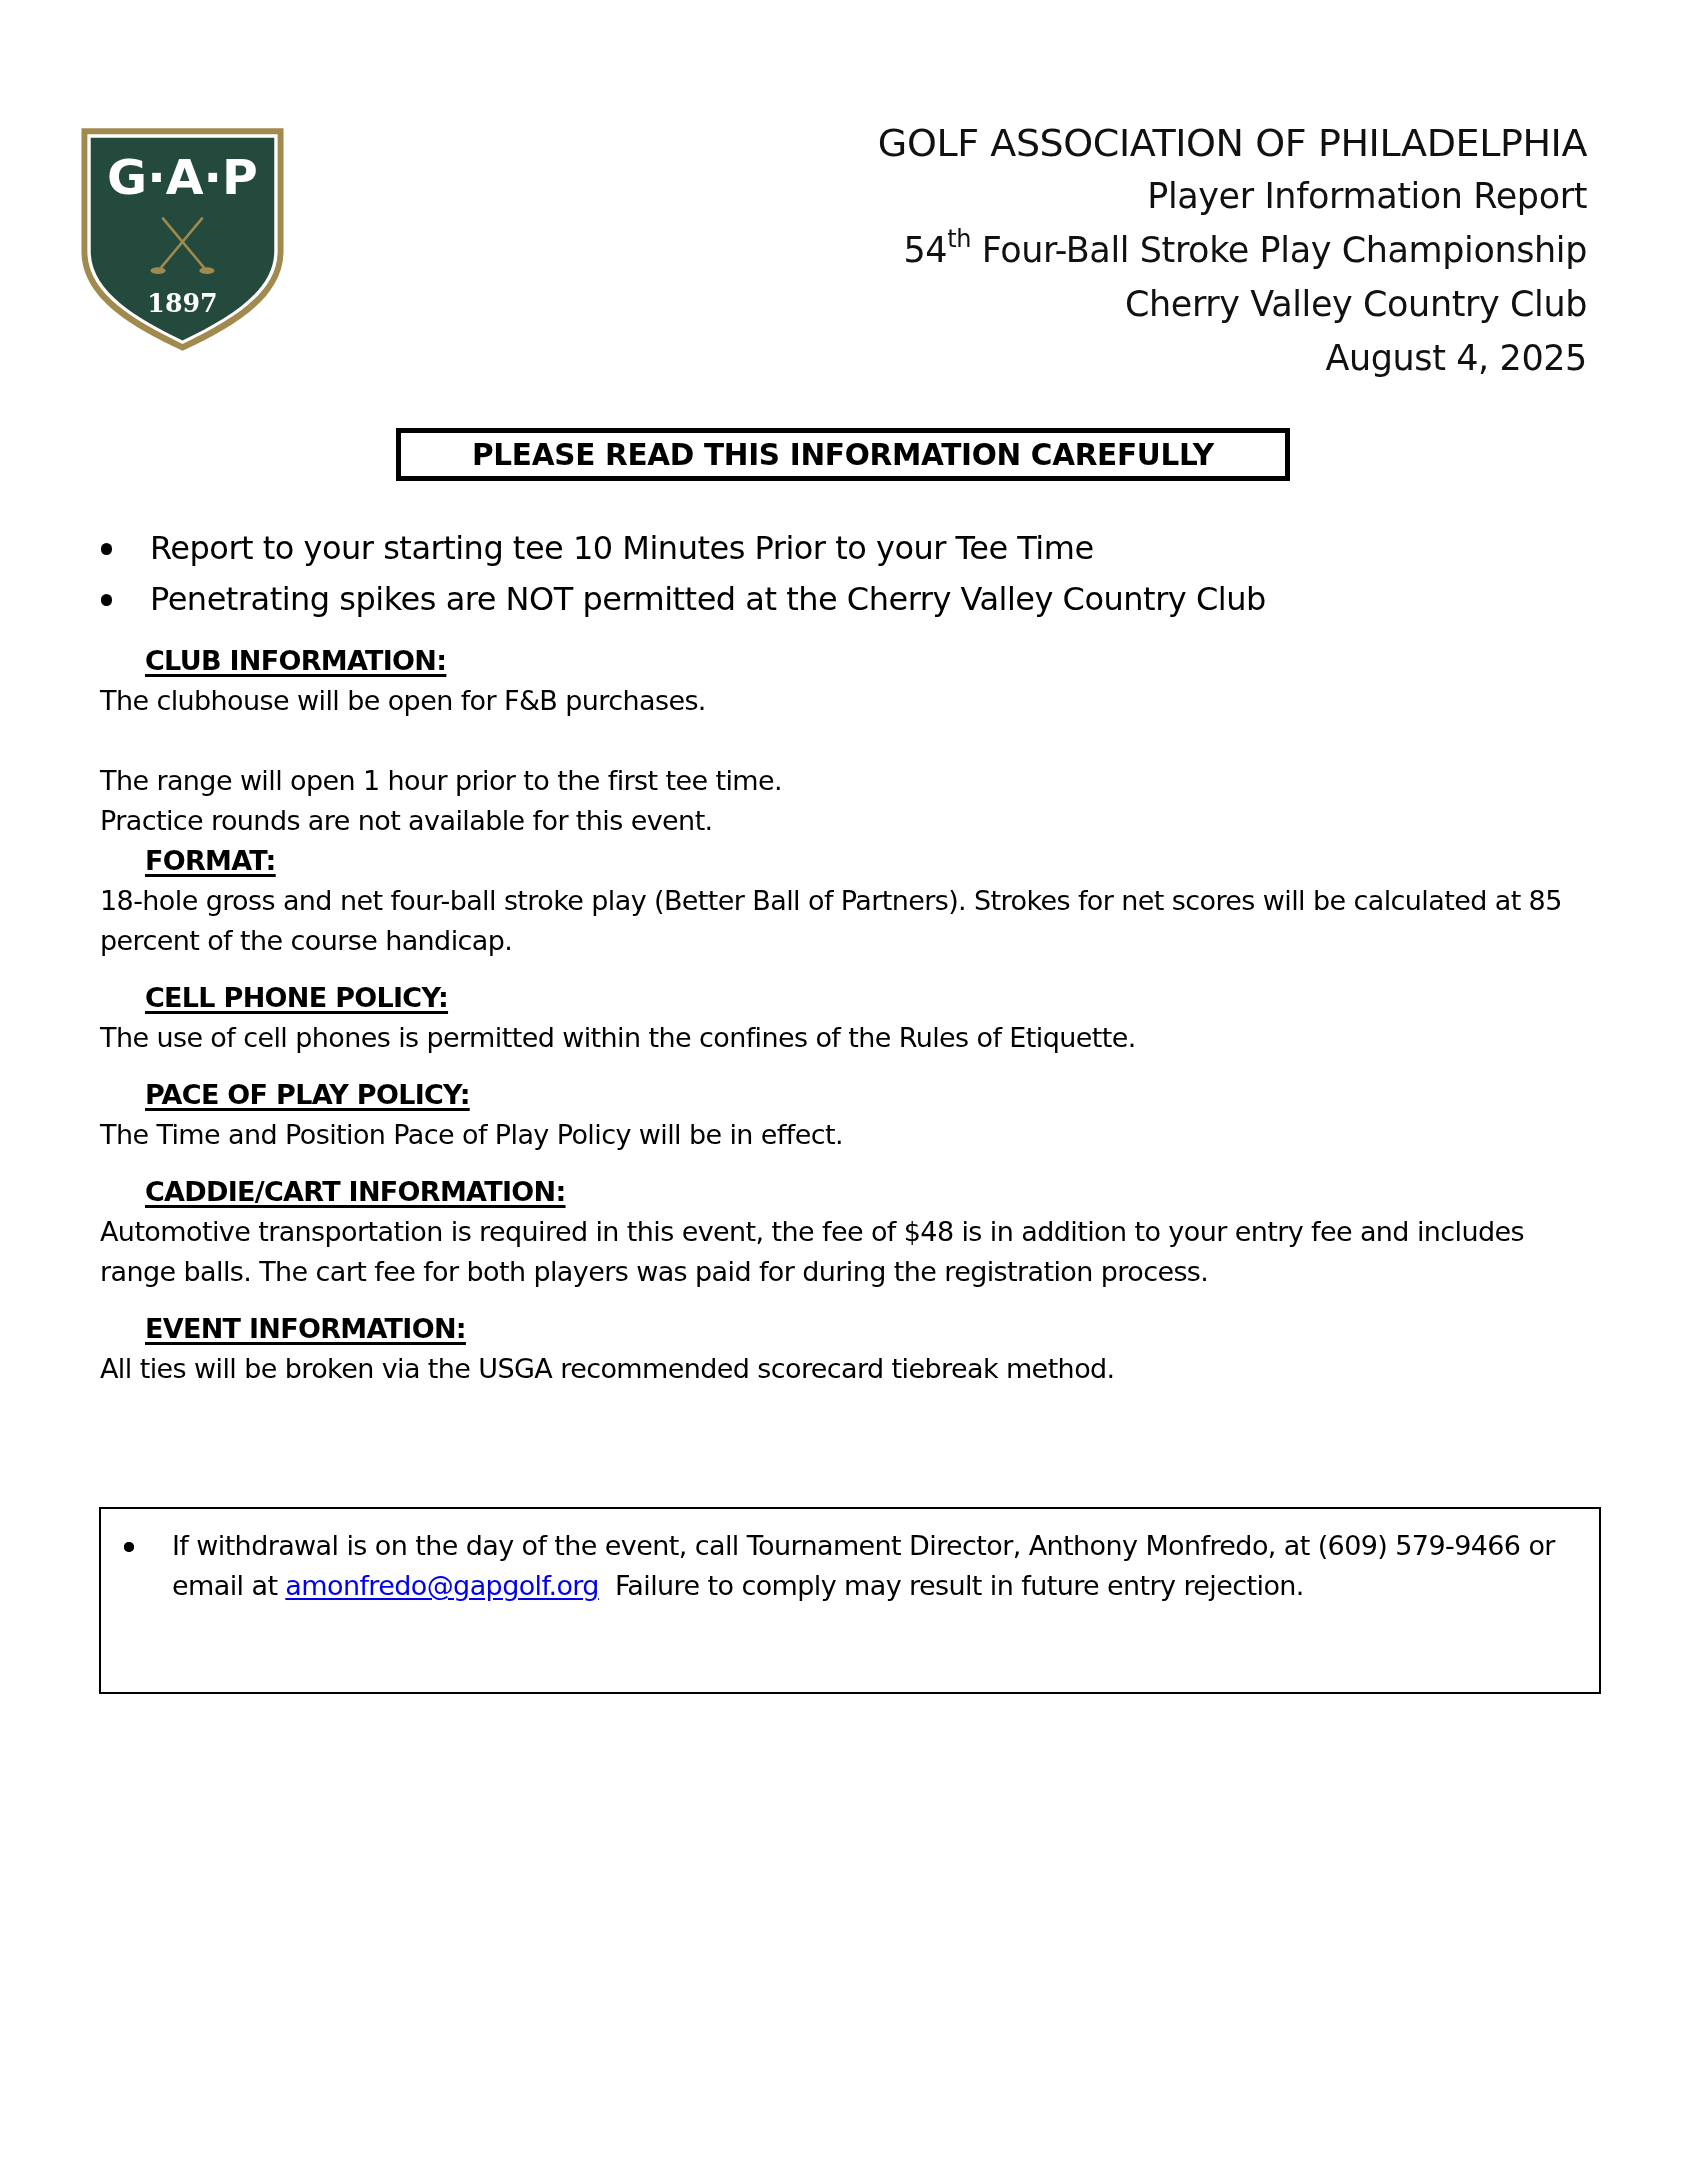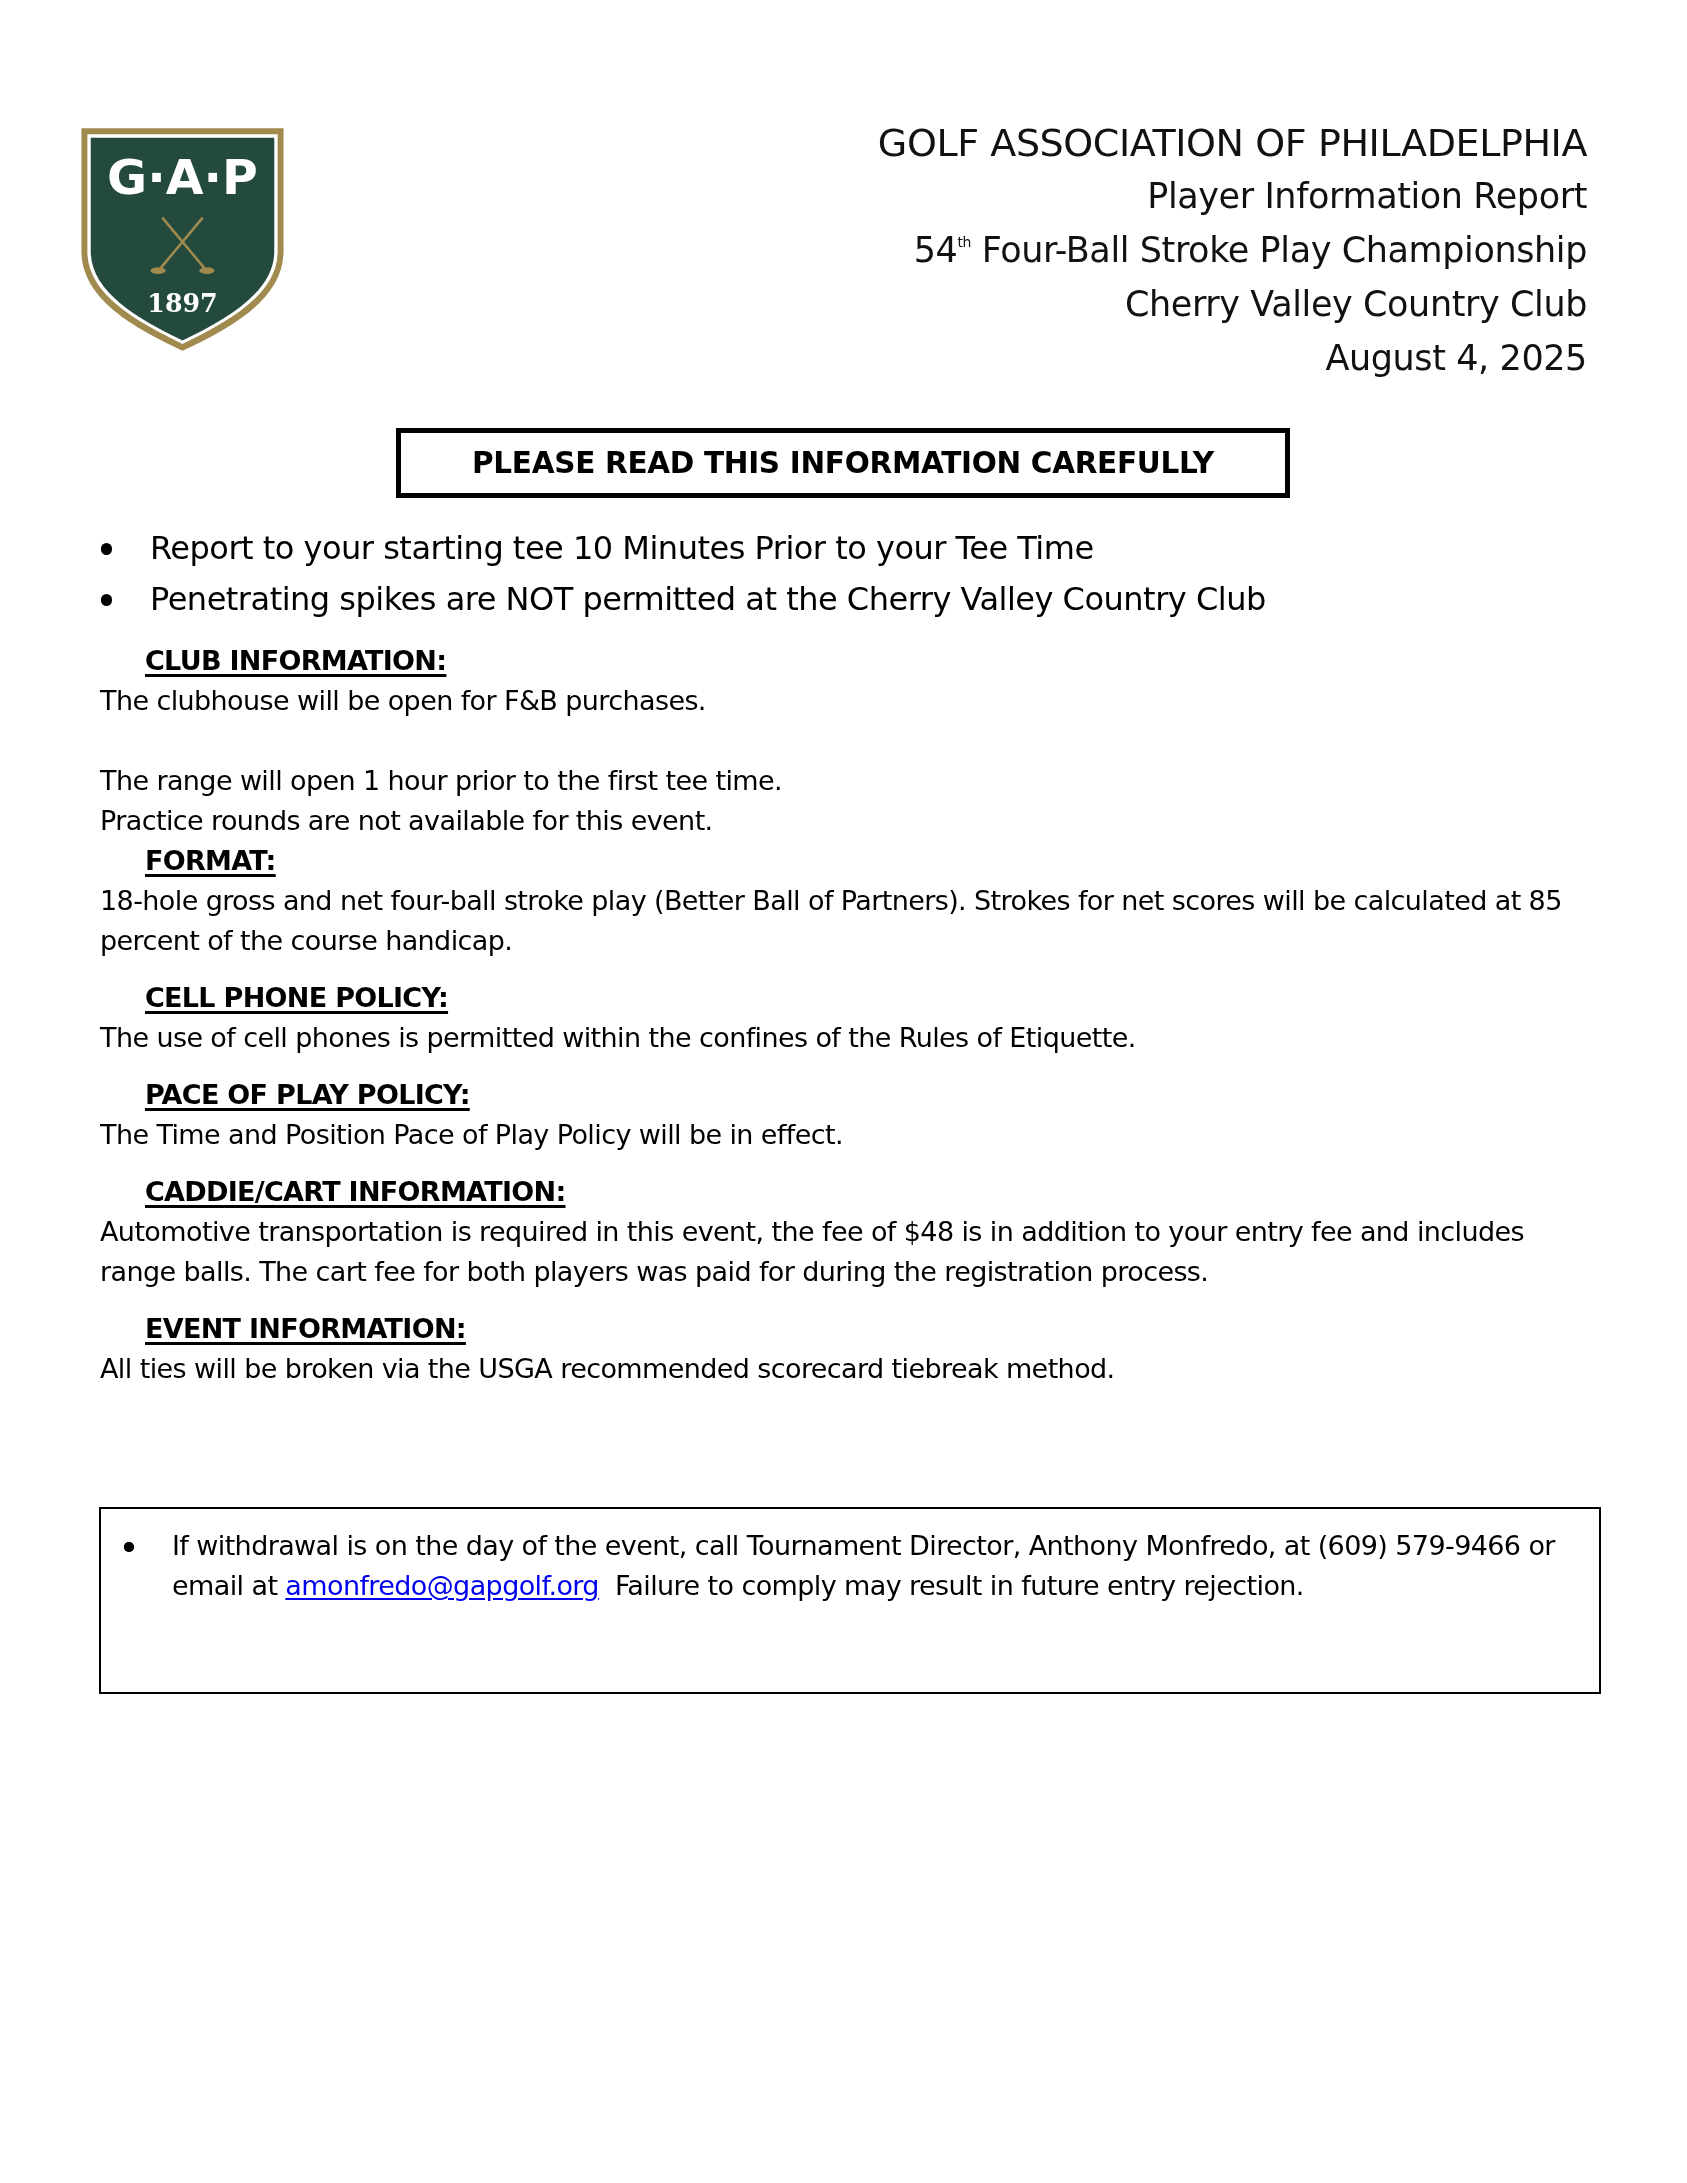--- a/index.html
+++ b/index.html
@@ -7,24 +7,24 @@
       width: 1687px; height: 2183px; position: relative; overflow: hidden;
       font-family: "Liberation Sans", "DejaVu Sans", sans-serif; color: #000;
     }
     .logo { position: absolute; left: 78px; top: 125px; width: 209px; height: 229px; }
     .header {
       position: absolute; right: 100px; top: 118px; text-align: right;
       font-family: "DejaVu Sans", sans-serif; color: #111;
     }
     .header .org { font-size: 38px; line-height: 51px; letter-spacing: -0.4px; }
     .header .line { font-size: 35px; line-height: 54px; letter-spacing: -0.4px; }
-    .header sup { font-size: 14px; vertical-align: 15px; line-height: 0; }
+    .header sup { font-size: 24px; vertical-align: 15px; line-height: 0; }
 
     .notice {
-      position: absolute; left: 396px; top: 428px; width: 894px; height: 70px;
+      position: absolute; left: 396px; top: 428px; width: 894px; height: 53px;
       border: 5px solid #000; box-sizing: border-box;
       display: flex; align-items: center; justify-content: center;
       font-family: "DejaVu Sans", sans-serif; font-weight: bold; font-size: 29.5px;
       letter-spacing: -0.3px;
     }
 
     .top-bullets { position: absolute; left: 94px; top: 523px; margin: 0; padding: 0; list-style: none; }
     .top-bullets li {
       position: relative; padding-left: 56px;
       font-family: "DejaVu Sans", sans-serif; font-size: 32px; line-height: 51px; letter-spacing: -0.5px;

